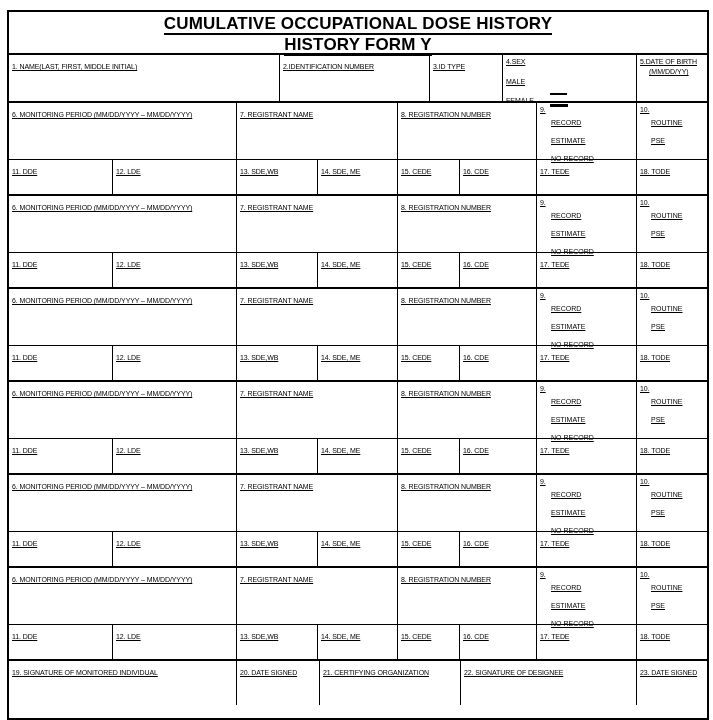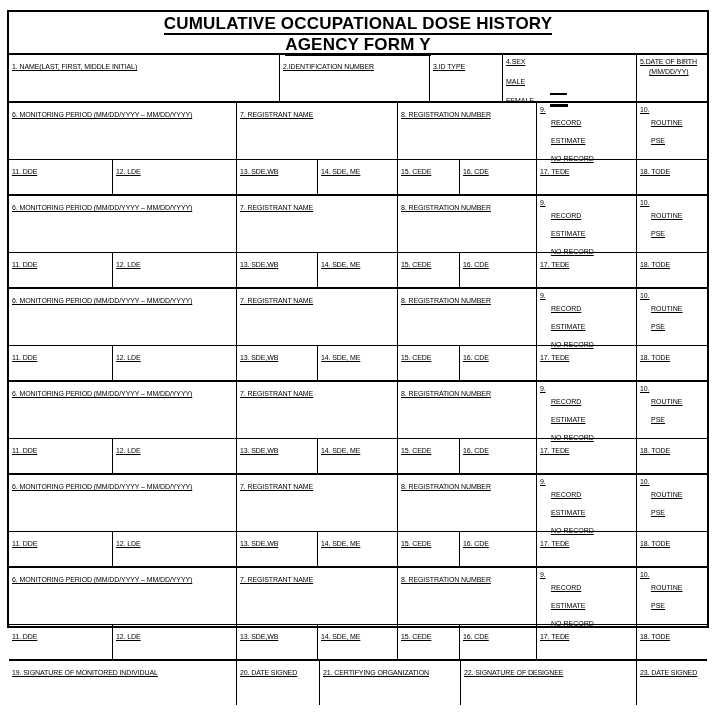--- a/index.html
+++ b/index.html
@@ -1,18 +1,18 @@
 <!DOCTYPE html>
 <html><head>
 <meta charset="utf-8">
 <style>
   * { margin:0; padding:0; box-sizing:border-box; }
   html,body { width:713px; height:720px; background:#ffffff; color:#000;
     font-family:"Liberation Sans", sans-serif; }
-  .form { position:absolute; left:7px; top:10px; width:702px; height:618px;
+  .form { position:absolute; left:7px; top:10px; width:702px; height:710px;
     border:2px solid #000; background:#fff; }
   .row { position:relative; width:100%; }
   .titlebox { height:41px; text-align:center; padding-top:2px; }
   .tl { display:inline-block; font-weight:bold; font-size:17px; line-height:19px;
     border-bottom:2px solid #000; letter-spacing:0.2px; white-space:nowrap; }
   .r1 { height:48px; border-top:2px solid #000; }
   .blk { height:93px; border-top:2px solid #000; }
   .ra { height:56px; position:relative; }
   .rb { height:35px; border-top:1px solid #000; position:relative; }
   .sigrow { height:46px; border-top:2px solid #000; position:relative; }
@@ -47,21 +47,21 @@
   .s19{left:0;width:227px}.s20{left:227px;width:83px}.s21{left:310px;width:141px}
   .s22{left:451px;width:176px}.s23{left:627px;width:71px}
 </style>
 </head>
 <body>
 
 <div class="form">
 
   <div class="row titlebox">
     <div><span class="tl">CUMULATIVE OCCUPATIONAL DOSE HISTORY</span></div>
-    <div><span class="tl">AGENCY FORM Y</span></div>
+    <div><span class="tl">HISTORY FORM Y</span></div>
   </div>
 
   <div class="row r1">
     <div class="cell c1 first">
       <span class="lbl">1. NAME(LAST, FIRST, MIDDLE INITIAL)</span>
     </div>
     <div class="cell c2">
       <span class="lbl">2.IDENTIFICATION NUMBER</span>
     </div>
     <div class="cell c3">

